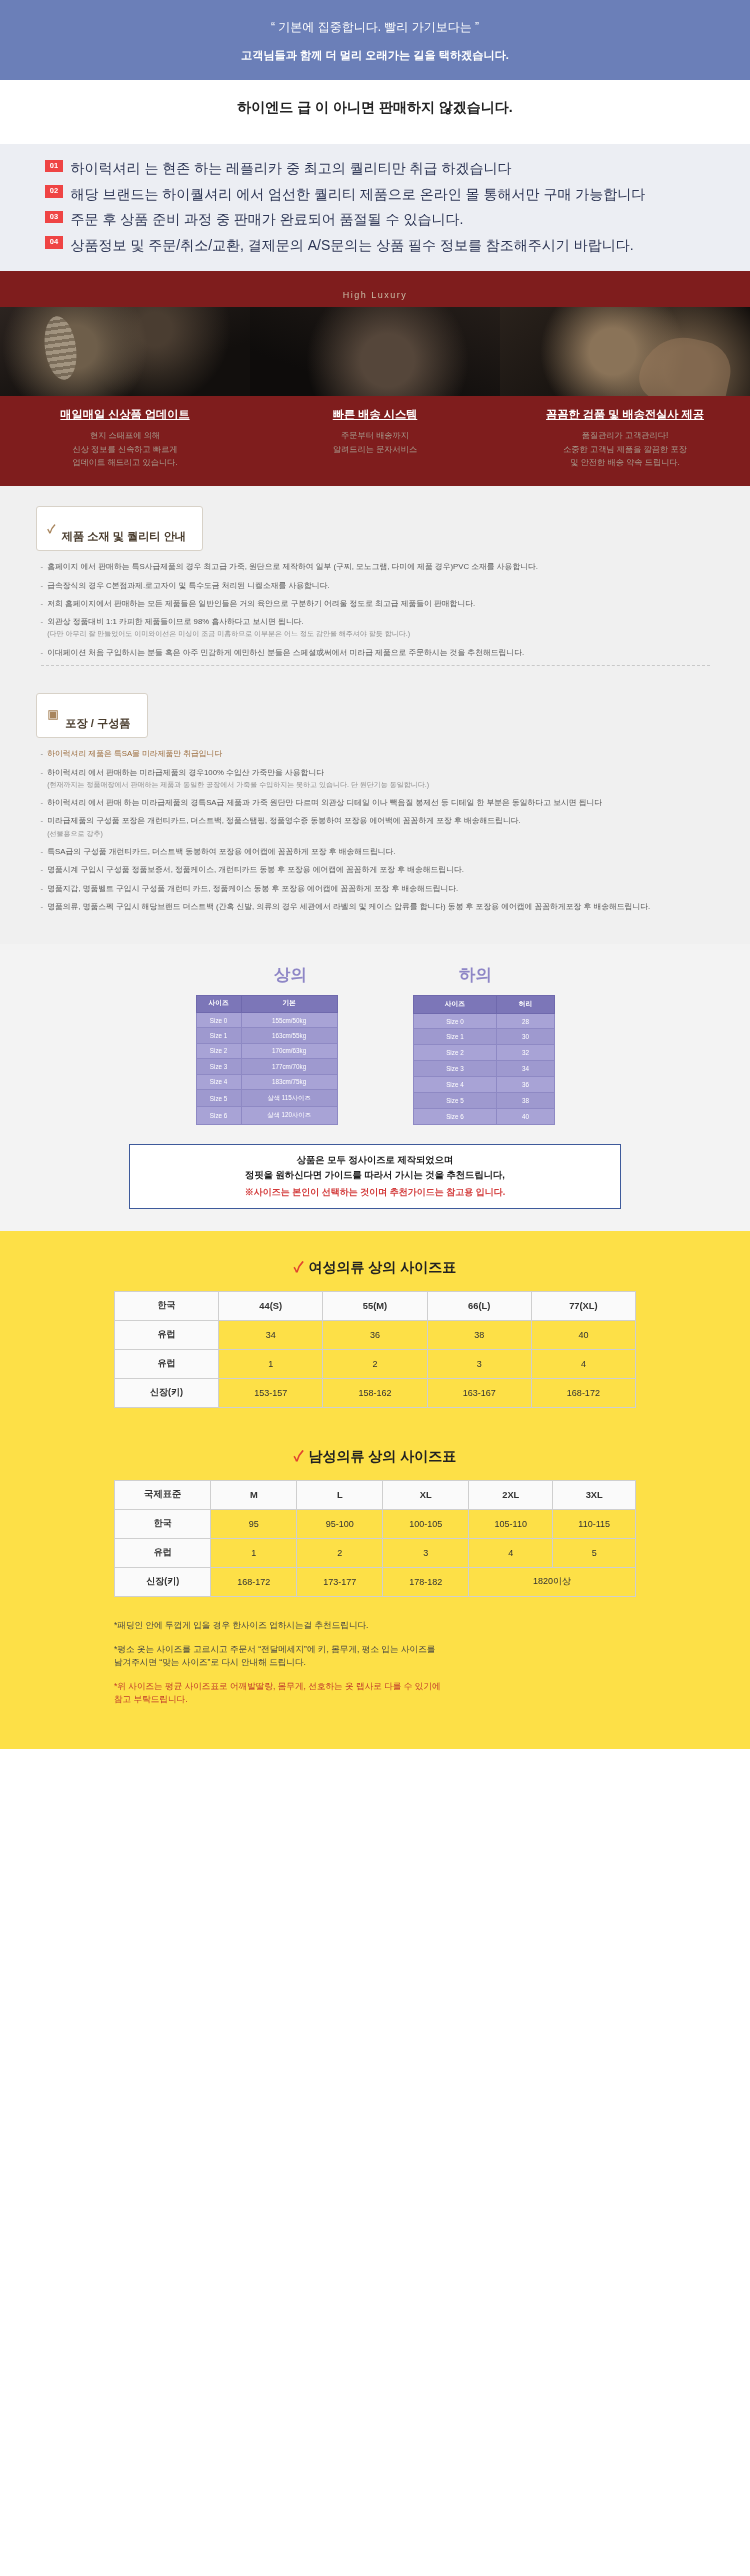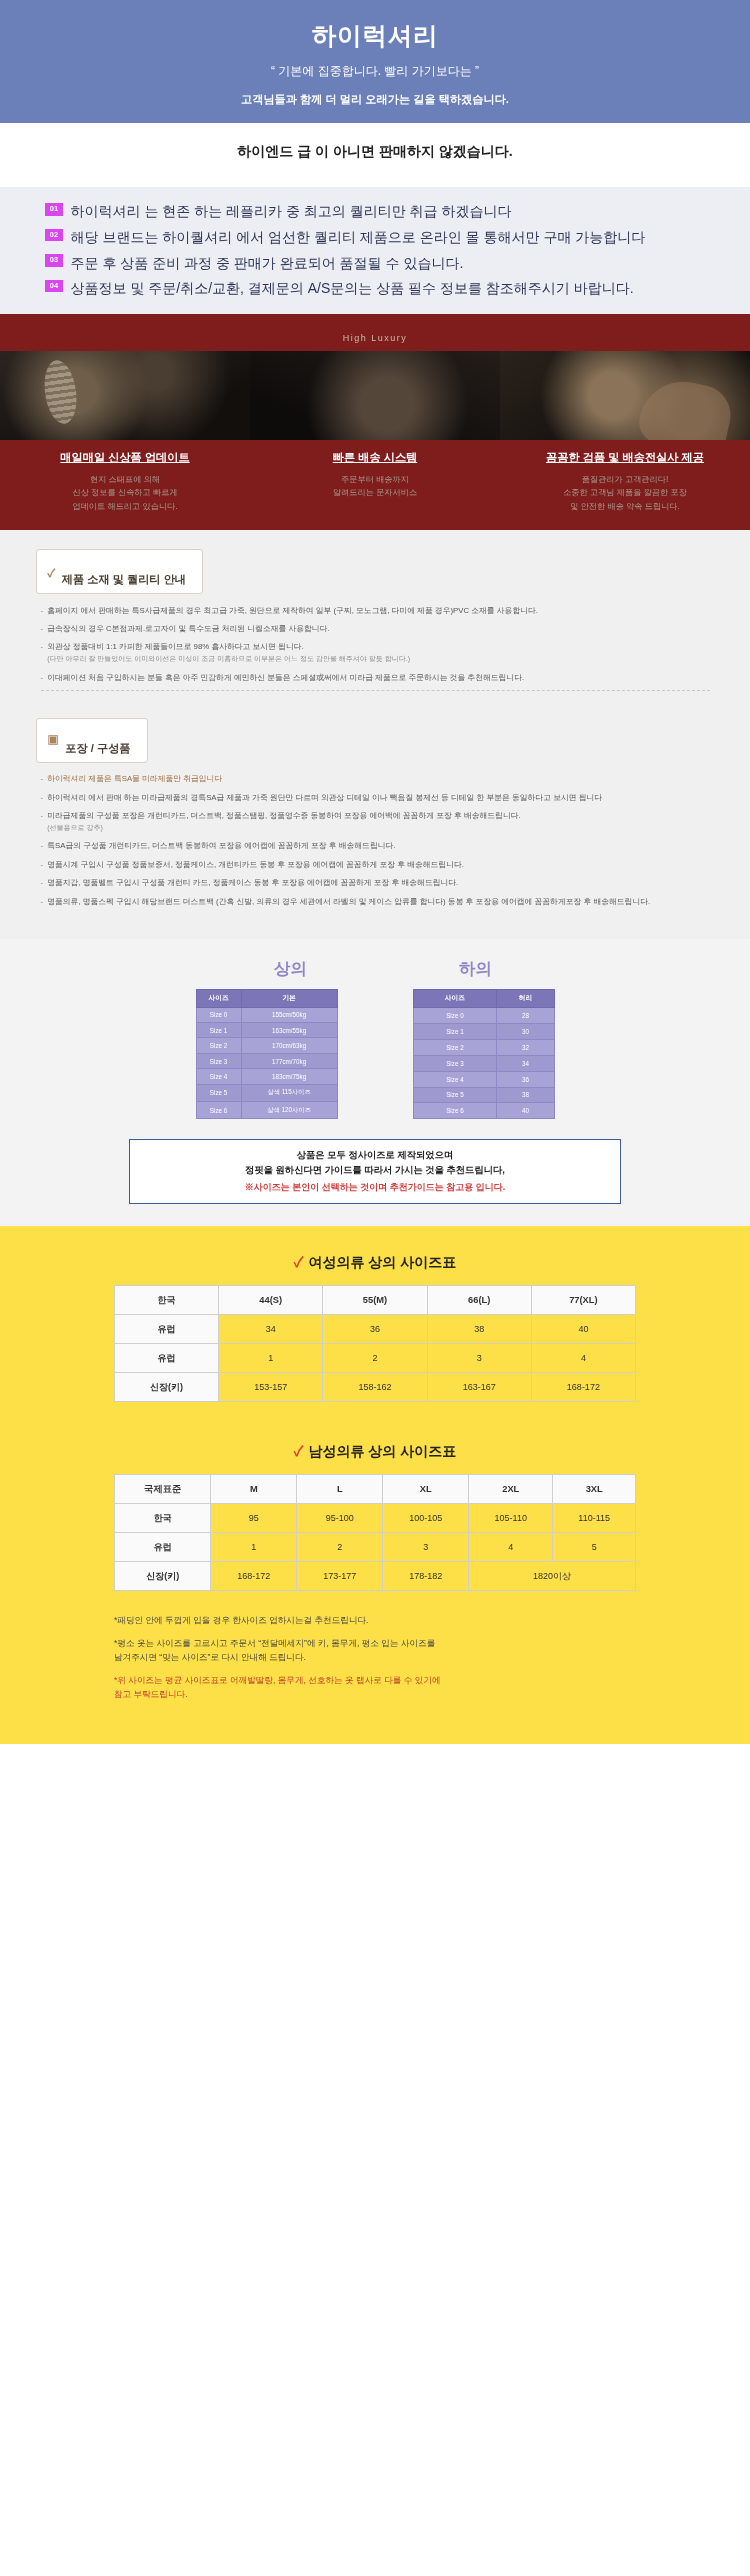--- a/index.html
+++ b/index.html
@@ -60,21 +60,21 @@
   }
   .num-row {
     display:flex;
     align-items:flex-start;
     margin-bottom:6.7px;
   }
   .num-row:last-child { margin-bottom:0; }
   .num-badge {
     flex:0 0 auto;
     width:18px; height:12.7px;
-    background:#d946ef;
+    background:#ef4444;
     color:#fff;
     font-size:7.5px;
     font-weight:bold;
     line-height:12.7px;
     text-align:center;
     margin-right:7.5px;
     margin-top:0.7px;
   }
   .num-text {
     font-size:14px;
@@ -303,21 +303,20 @@
     margin-bottom:9.7px;
   }
   .fn.red { color:#c0392b; }
 </style>
 </head>
 <body>
 
 <div class="page">
 
   <section class="hero">
-    <h1>하이럭셔리</h1>
     <div class="quote">“ 기본에 집중합니다. 빨리 가기보다는 ”</div>
     <div class="sub">고객님들과 함께 더 멀리 오래가는 길을 택하겠습니다.</div>
   </section>
 
   <section class="claim">
     <div class="line1">하이엔드 급 이 아니면 판매하지 않겠습니다.</div>
   </section>
 
   <section class="numbers">
     <div class="num-row">
@@ -371,36 +370,41 @@
   </section>
 
   <section class="grey">
     <div class="sec-head">
       <span class="chk">✓</span>
       <span class="t">제품 소재 및 퀄리티 안내</span>
     </div>
     <div class="bullets">
       <div class="bl"><span>홈페이지 에서 판매하는 특S사급제품의 경우 최고급 가죽, 원단으로 제작하여 일부 (구찌, 모노그램, 다미에 제품 경우)PVC 소재를 사용합니다.</span></div>
       <div class="bl"><span>급속장식의 경우 C본점과제.로고자이 및 특수도금 처리된 니켈소재를 사용합니다.</span></div>
+      <div class="bl"><span>저희 홈페이지에서 판매하는 모든 제품들은 일반인들은 거의 육안으로 구분하기 어려울 정도로 최고급 제품들이 판매합니다.</span></div>
       <div class="bl">
         <span>외관상 정품대비 1:1 카피한 제품들이므로 98% 흡사하다고 보시면 됩니다.</span>
         <span class="small">(다만 아무리 잘 만들었어도 이미와이선은 미싱이 조금 미흡하므로 이부분은 어느 정도 감안을 해주셔야 할듯 합니다.)</span>
       </div>
       <div class="bl"><span>이대페이션 처음 구입하시는 분들 혹은 아주 민감하게 예민하신 분들은 스페셜或써에서 미라급 제품으로 주문하시는 것을 추천해드립니다.</span></div>
       <div class="dashed-sep"></div>
     </div>
   </section>
 
   <section class="grey2">
     <div class="sec-head">
       <span class="chk">▣</span>
       <span class="t">포장 / 구성품</span>
     </div>
     <div class="bullets">
       <div class="bl em"><span>하이럭셔리 제품은 특SA몰 미라제품만 취급입니다</span></div>
+      <div class="bl">
+        <span>하이럭셔리 에서 판매하는 미라급제품의 경우100% 수입산 가죽만을 사용합니다</span>
+        <span class="small">(현재까지는 정품매장에서 판매하는 제품과 동일한 공장에서 가죽을 수입하지는 못하고 있습니다. 단 원단기능 동일합니다.)</span>
+      </div>
       <div class="bl"><span>하이럭셔리 에서 판매 하는 미라급제품의 경특SA급 제품과 가죽 원단만 다르며 외관상 디테일 이나 빽음질 봉제선 등 디테일 한 부분은 동일하다고 보시면 됩니다</span></div>
       <div class="bl">
         <span>미라급제품의 구성품 포장은 개런티카드, 더스트백, 정품스탬핑, 정품영수증 동봉하여 포장용 에어백에 꼼꼼하게 포장 후 배송해드립니다.</span>
         <span class="small">(선물용으로 강추)</span>
       </div>
       <div class="bl"><span>특SA급의 구성품 개런티카드, 더스트백 동봉하여 포장용 에어캡에 꼼꼼하게 포장 후 배송해드립니다.</span></div>
       <div class="bl"><span>명품시계 구입시 구성품 정품보증서, 정품케이스, 개런티카드 동봉 후 포장용 에어캡에 꼼꼼하게 포장 후 배송해드립니다.</span></div>
       <div class="bl"><span>명품지갑, 명품벨트 구입시 구성품 개런티 카드, 정품케이스 동봉 후 포장용 에어캡에 꼼꼼하게 포장 후 배송해드립니다.</span></div>
       <div class="bl"><span>명품의류, 명품스펙 구입시 해당브랜드 더스트백 (간혹 신발, 의류의 경우 세관에서 라벨의 및 케이스 압류를 합니다) 동봉 후 포장용 에어캡에 꼼꼼하게포장 후 배송해드립니다.</span></div>
     </div>

